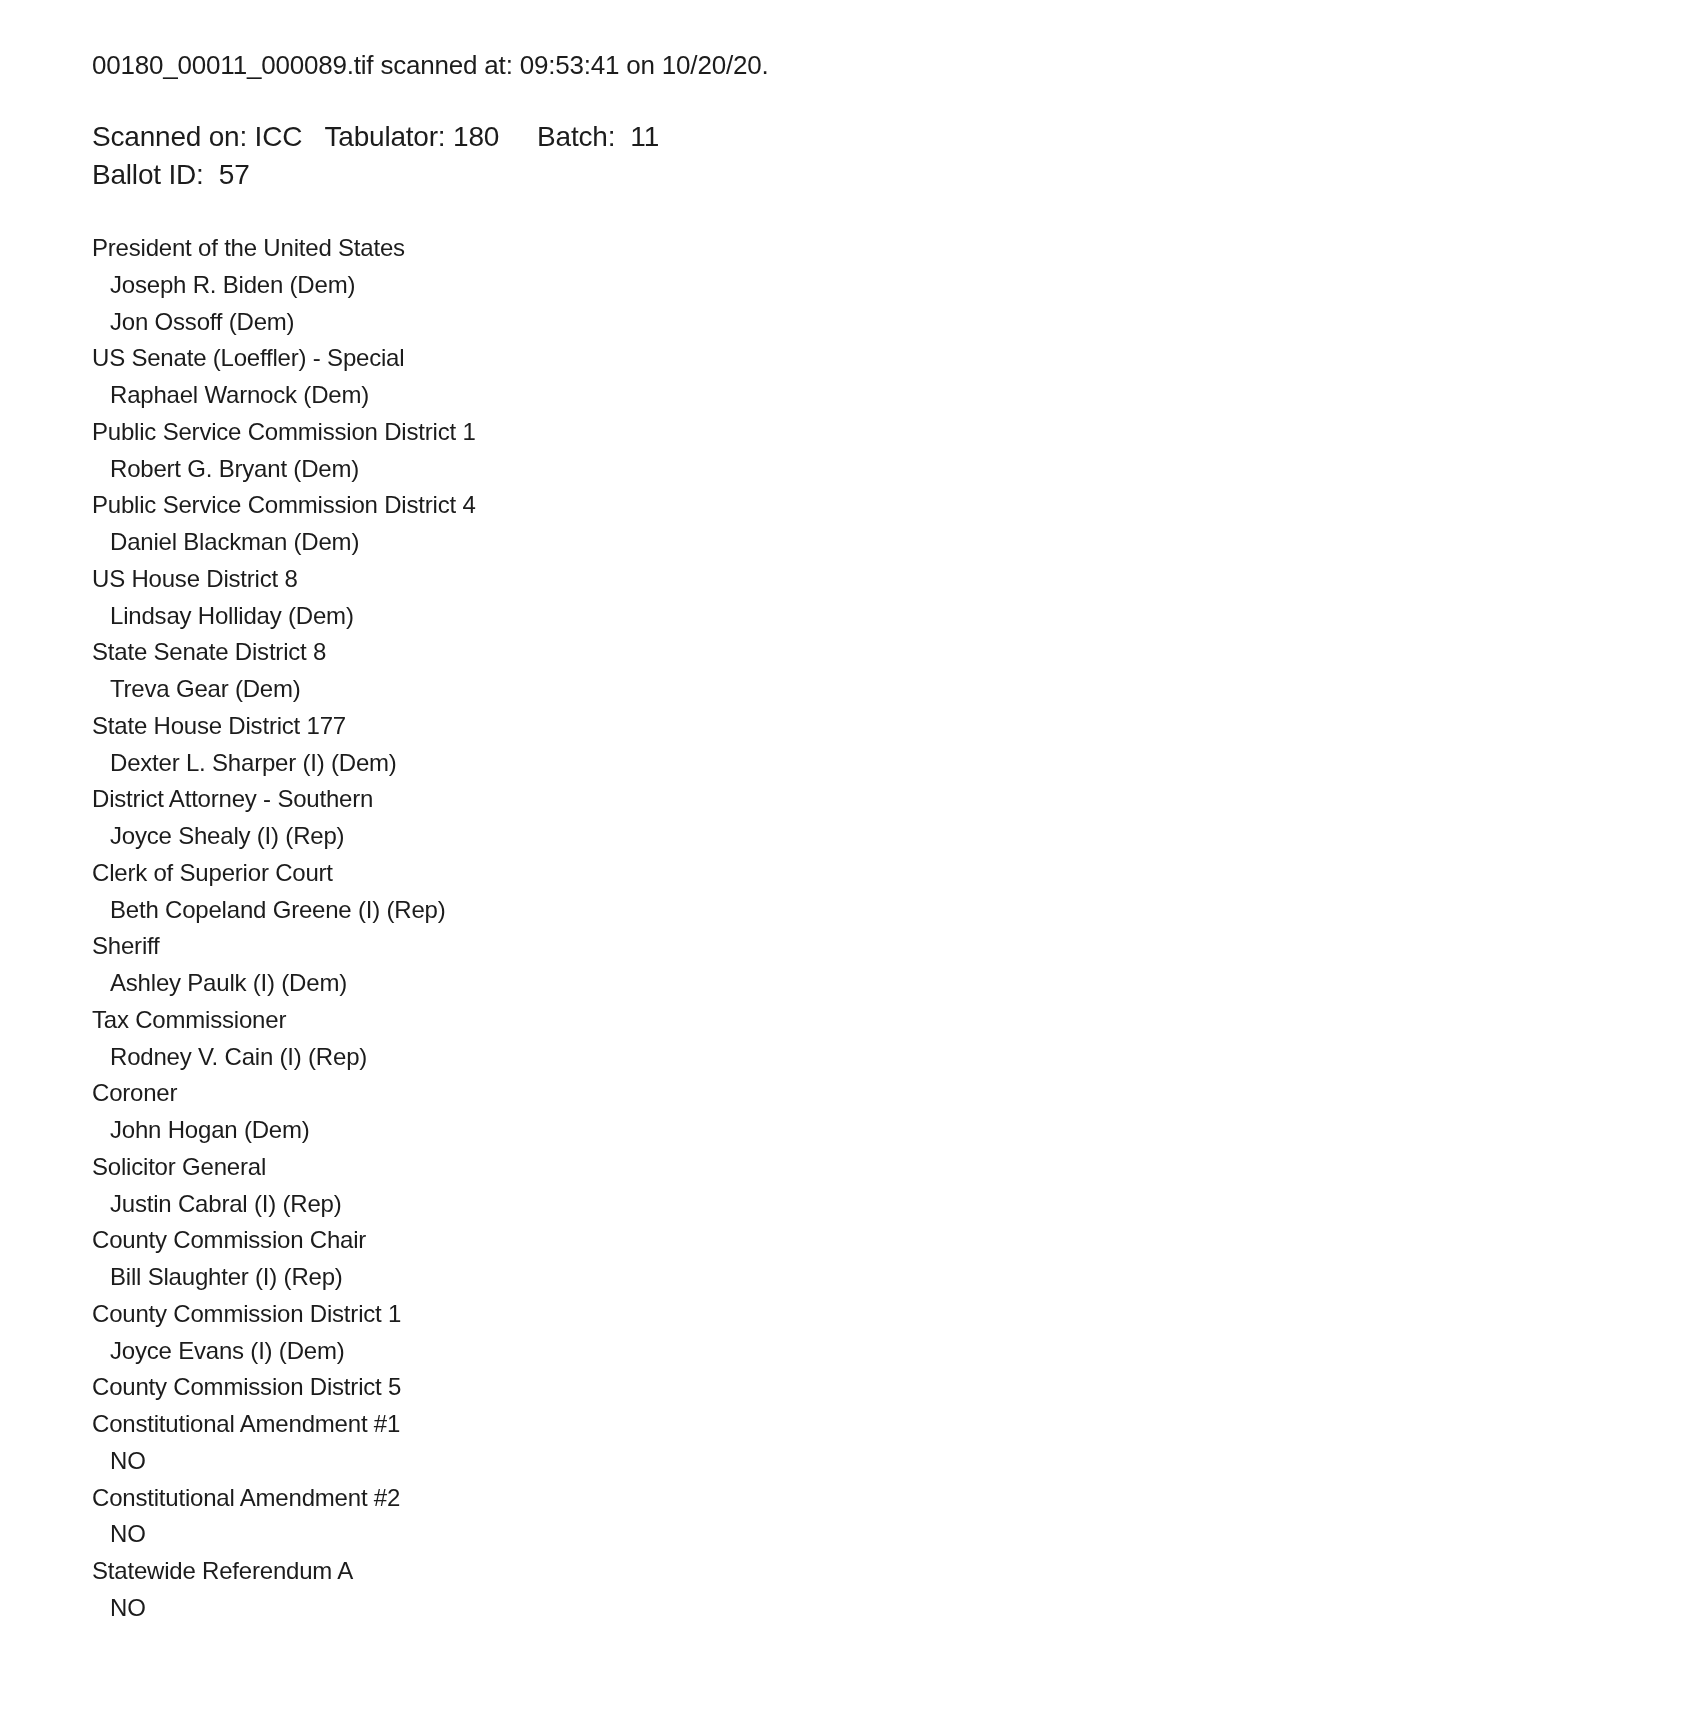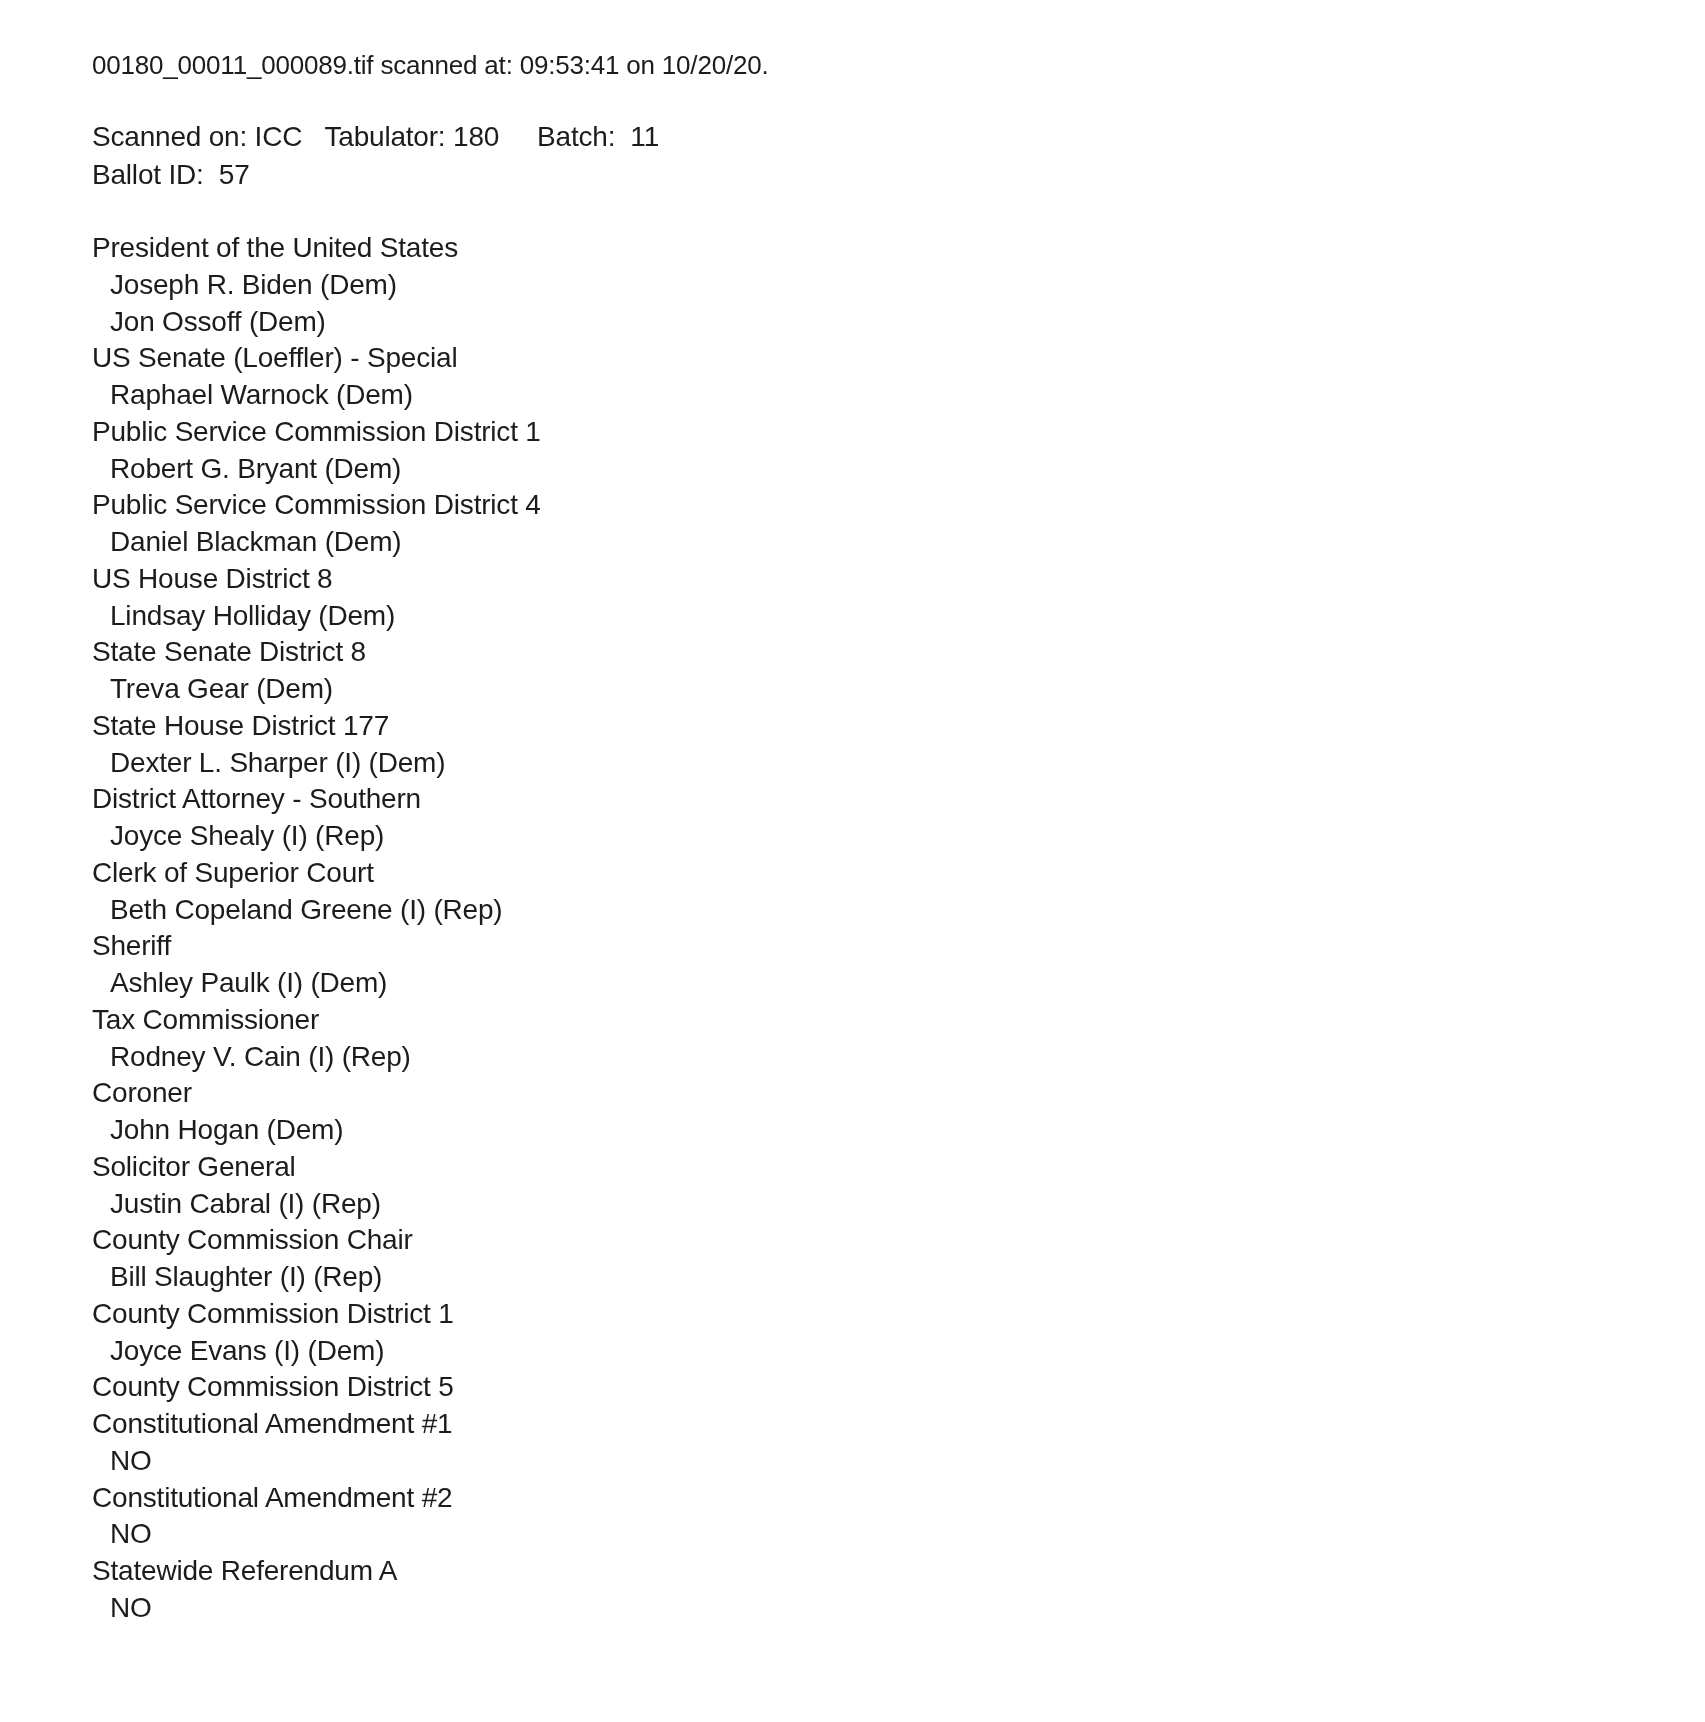--- a/index.html
+++ b/index.html
@@ -38,21 +38,21 @@
     font-size: 28px;
     line-height: 38px;
     white-space: pre-wrap;
     letter-spacing: -0.2px;
   }
   .contest-list {
     margin-top: 36px;
   }
   .contest-name,
   .candidate-selection {
-    font-size: 28px;
+    font-size: 24px;
     line-height: 36.75px;
     white-space: pre-wrap;
     letter-spacing: -0.2px;
   }
   .candidate-selection {
     padding-left: 18px;
   }
 </style>
 </head>
 <body>

